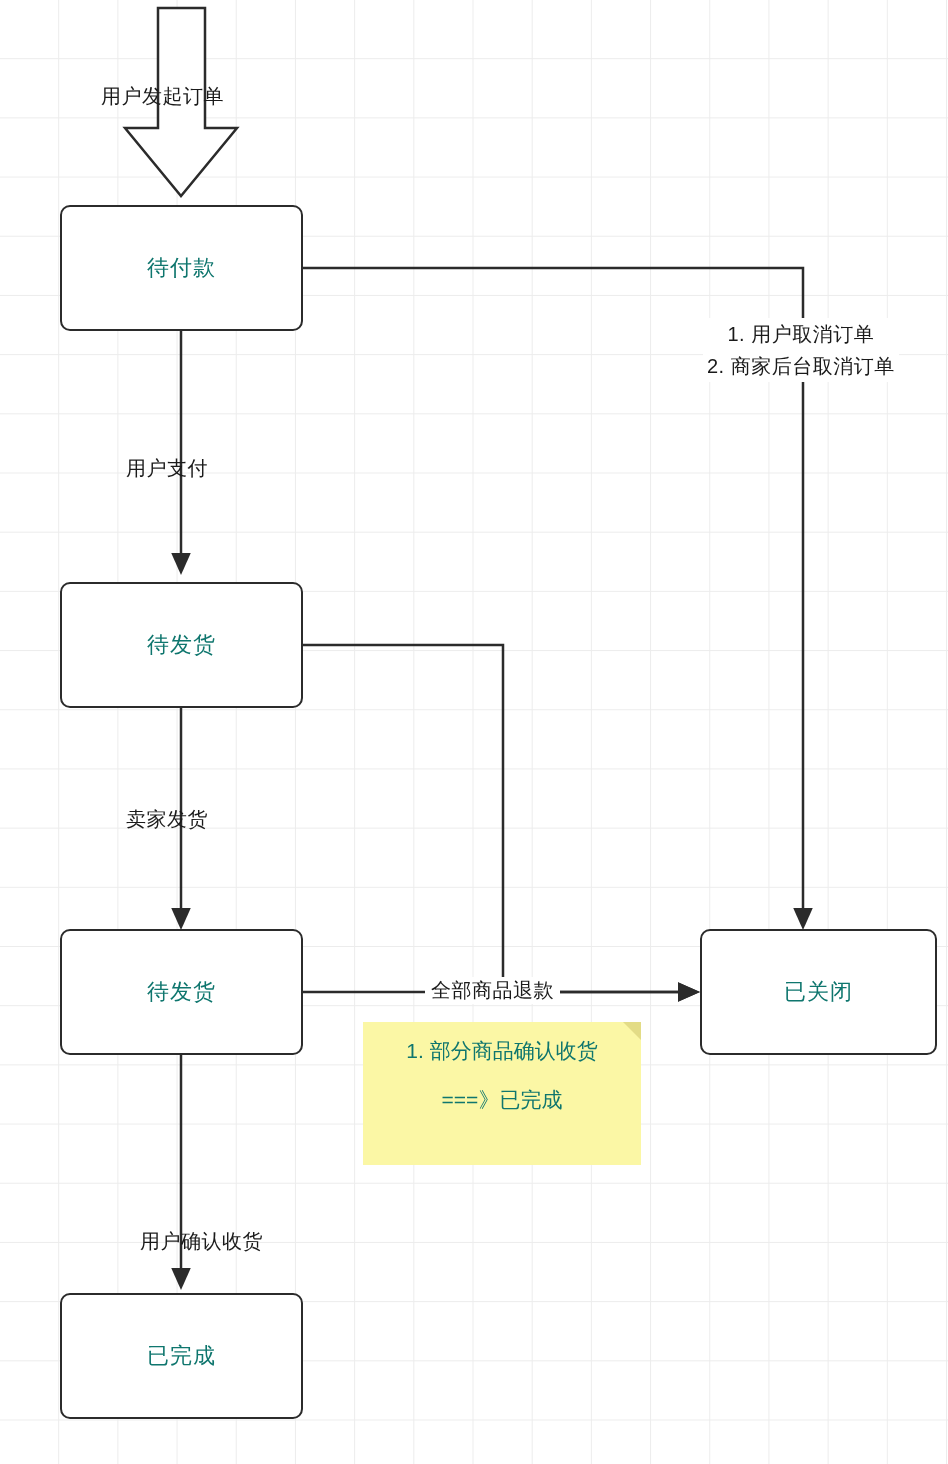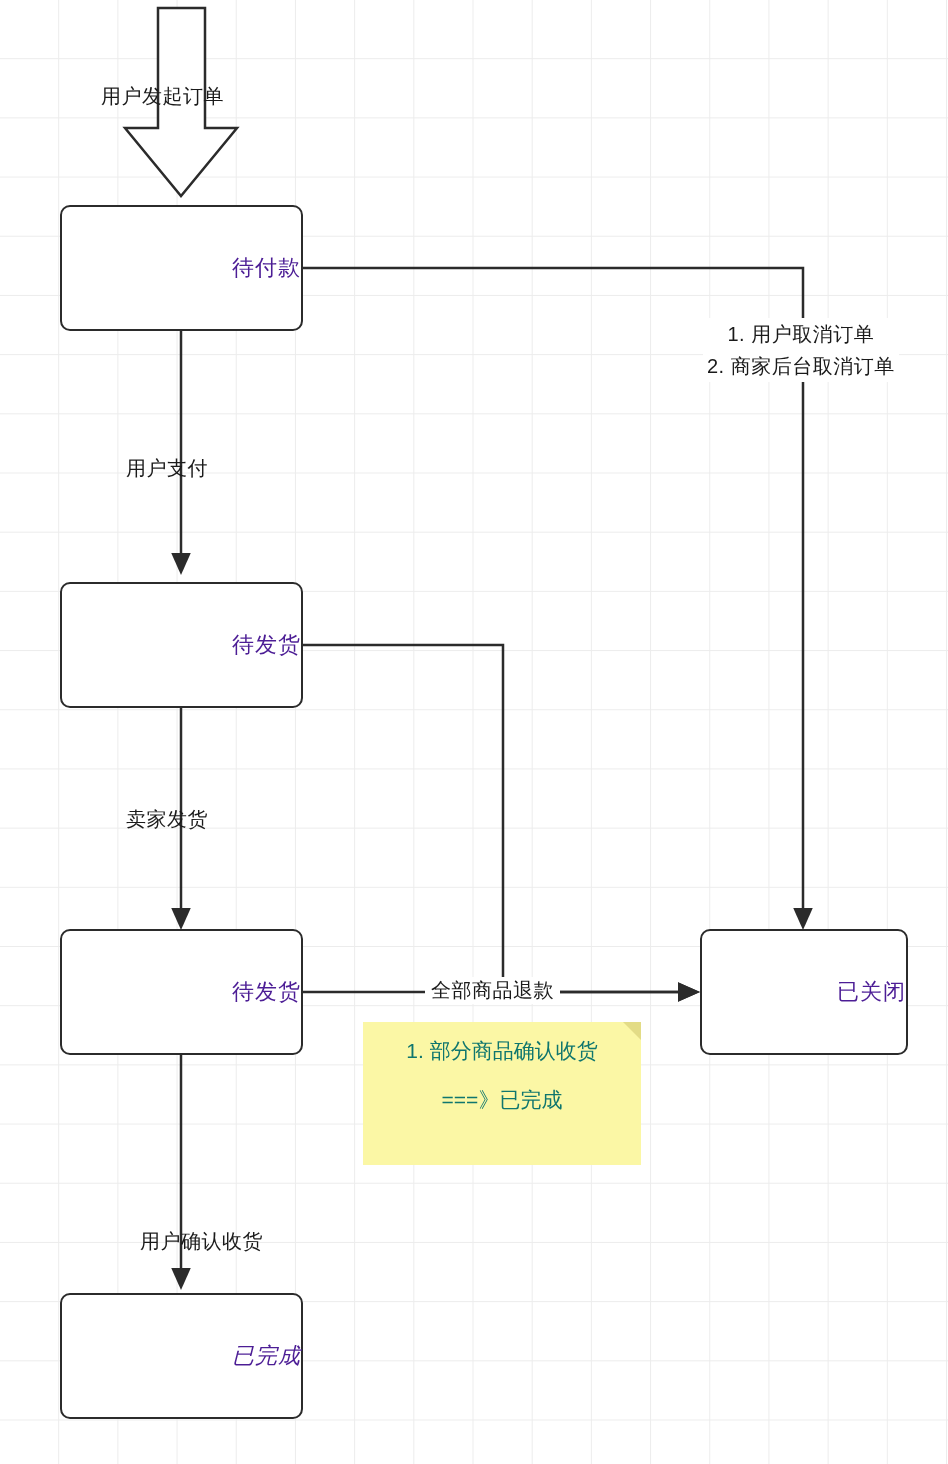--- a/index.html
+++ b/index.html
@@ -28,23 +28,23 @@
     height: 1464px;
   }
   .node {
     position: absolute;
     box-sizing: border-box;
     background: #ffffff;
     border: 2.5px solid #2b2b2b;
     border-radius: 10px;
     display: flex;
     align-items: center;
-    justify-content: flex-end;
+    justify-content: center;
     font-size: 22px;
-    color: #4c1d95;
+    color: #0f766e;
     letter-spacing: 1px;
   }
   .edge-label {
     position: absolute;
     font-size: 20px;
     color: #1a1a1a;
     white-space: nowrap;
     letter-spacing: 0.5px;
     background: transparent;
   }
@@ -108,25 +108,25 @@
   </div>
 
   <div class="node" style="left:60px; top:582px; width:243px; height:126px;">
     <span>待发货</span>
   </div>
 
   <div class="node" style="left:60px; top:929px; width:243px; height:126px;">
     <span>待发货</span>
   </div>
 
-  <div class="node" style="left:60px; top:1293px; width:243px; height:126px;font-style:italic;">
+  <div class="node" style="left:60px; top:1293px; width:243px; height:126px;">
     <span>已完成</span>
   </div>
 
-  <div class="node" style="left:700px; top:929px; width:208px; height:126px;">
+  <div class="node" style="left:700px; top:929px; width:237px; height:126px;">
     <span>已关闭</span>
   </div>
 
   <div class="edge-label" style="left:101px; top:83px;">用户发起订单</div>
 
   <div class="edge-label" style="left:126px; top:443px;margin-top:12px;">用户支付</div>
 
   <div class="edge-label" style="left:126px; top:806px;">卖家发货</div>
 
   <div class="edge-label" style="left:104px; top:1228px;margin-left:36px;">用户确认收货</div>

